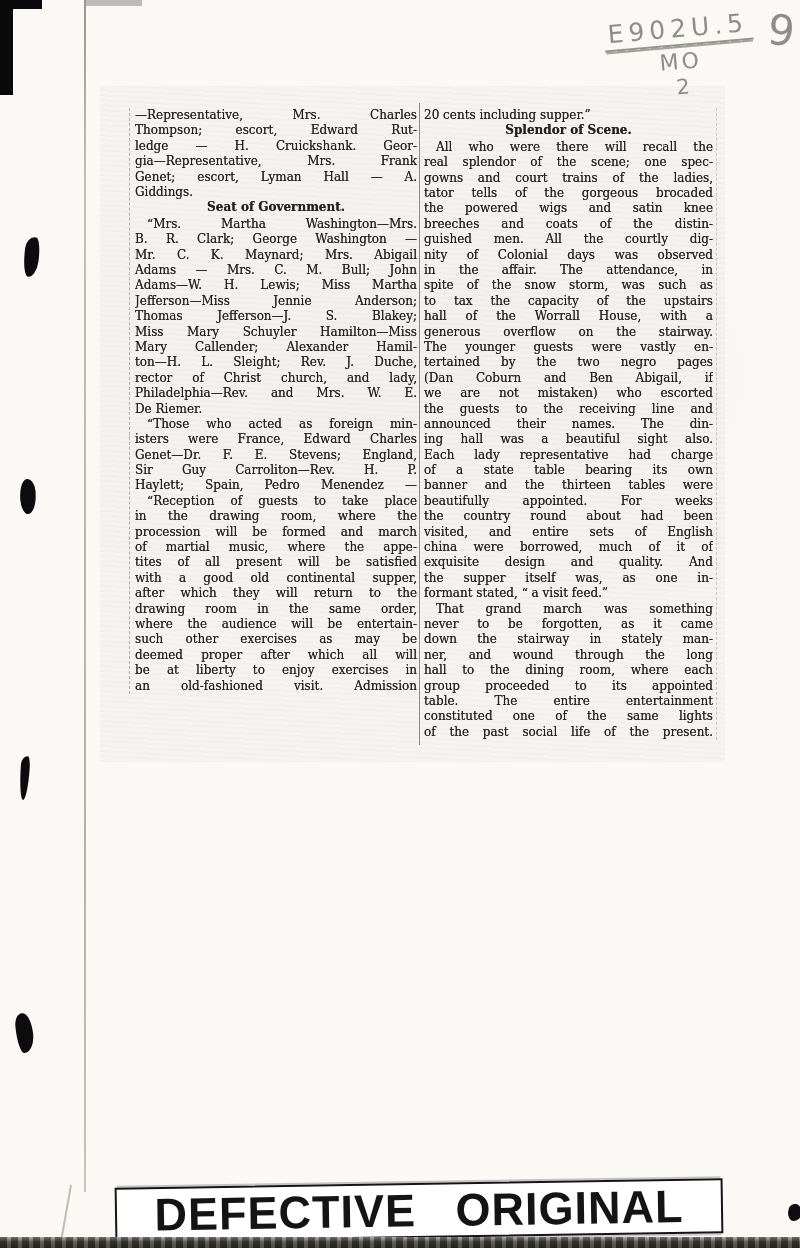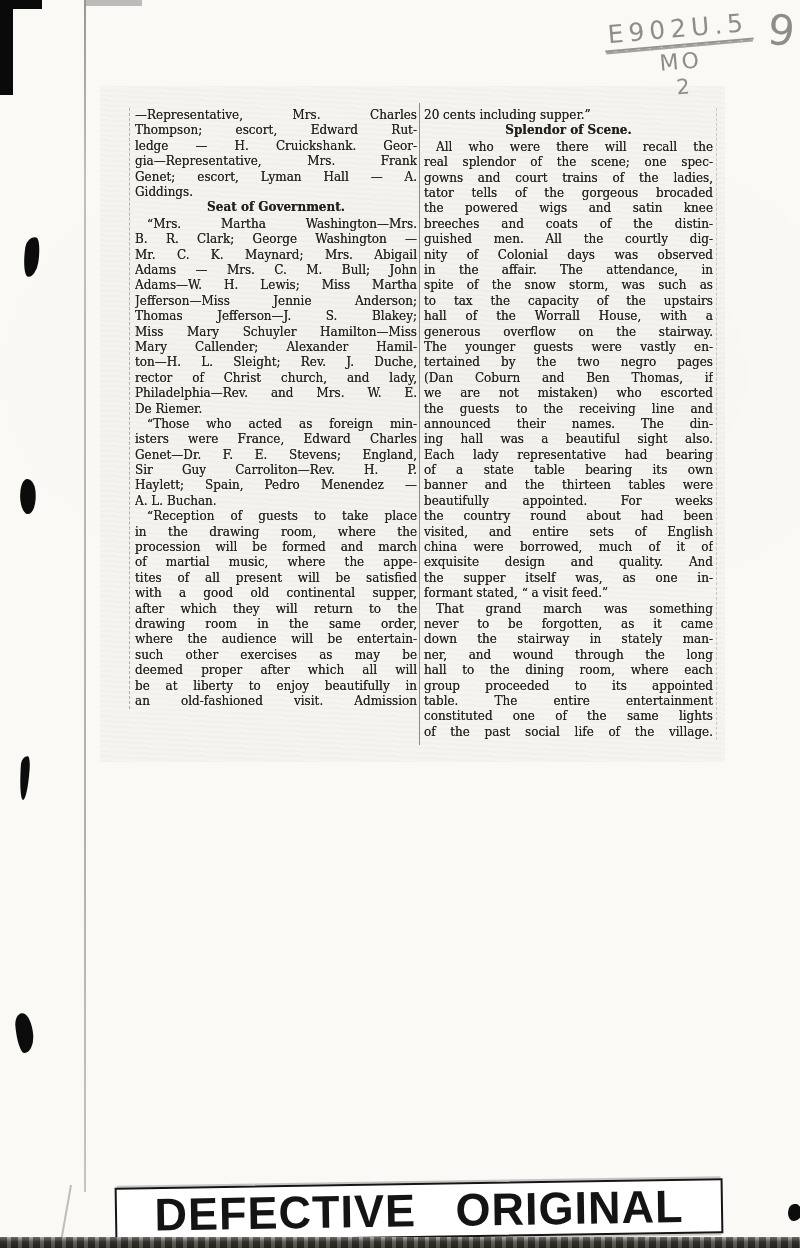--- a/index.html
+++ b/index.html
@@ -107,33 +107,32 @@
         <div class="tl j">Mary Callender; Alexander Hamil-</div>
         <div class="tl j">ton—H. L. Sleight; Rev. J. Duche,</div>
         <div class="tl j">rector of Christ church, and lady,</div>
         <div class="tl j">Philadelphia—Rev. and Mrs. W. E.</div>
         <div class="tl l">De Riemer.</div>
         <div class="tl j"> “Those who acted as foreign min-</div>
         <div class="tl j">isters were France, Edward Charles</div>
         <div class="tl j">Genet—Dr. F. E. Stevens; England,</div>
         <div class="tl j">Sir Guy Carroliton—Rev. H. P.</div>
         <div class="tl j">Haylett; Spain, Pedro Menendez —</div>
-        <div class="tl l">A. L. Buchan.</div>
         <div class="tl j"> “Reception of guests to take place</div>
         <div class="tl j">in the drawing room, where the</div>
         <div class="tl j">procession will be formed and march</div>
         <div class="tl j">of martial music, where the appe-</div>
         <div class="tl j">tites of all present will be satisfied</div>
         <div class="tl j">with a good old continental supper,</div>
         <div class="tl j">after which they will return to the</div>
         <div class="tl j">drawing room in the same order,</div>
         <div class="tl j">where the audience will be entertain-</div>
         <div class="tl j">such other exercises as may be</div>
         <div class="tl j">deemed proper after which all will</div>
-        <div class="tl j">be at liberty to enjoy beautifully in</div>
+        <div class="tl j">be at liberty to enjoy exercises in</div>
         <div class="tl j">an old-fashioned visit. Admission</div>
       </div>
     <div class="col-divider"></div>
     <div class="col col-2">
         <div class="tl l">20 cents including supper.”</div>
         <div class="tl c">Splendor of Scene.</div>
         <div class="tl j"> All who were there will recall the</div>
         <div class="tl j">real splendor of the scene; one spec-</div>
         <div class="tl j">gowns and court trains of the ladies,</div>
         <div class="tl j">tator tells of the gorgeous brocaded</div>
@@ -141,44 +140,44 @@
         <div class="tl j">breeches and coats of the distin-</div>
         <div class="tl j">guished men. All the courtly dig-</div>
         <div class="tl j">nity of Colonial days was observed</div>
         <div class="tl j">in the affair. The attendance, in</div>
         <div class="tl j">spite of the snow storm, was such as</div>
         <div class="tl j">to tax the capacity of the upstairs</div>
         <div class="tl j">hall of the Worrall House, with a</div>
         <div class="tl j">generous overflow on the stairway.</div>
         <div class="tl j">The younger guests were vastly en-</div>
         <div class="tl j">tertained by the two negro pages</div>
-        <div class="tl j">(Dan Coburn and Ben Thomas, if</div>
+        <div class="tl j">(Dan Coburn and Ben Abigail, if</div>
         <div class="tl j">we are not mistaken) who escorted</div>
         <div class="tl j">the guests to the receiving line and</div>
         <div class="tl j">announced their names. The din-</div>
         <div class="tl j">ing hall was a beautiful sight also.</div>
-        <div class="tl j">Each lady representative had bearing</div>
+        <div class="tl j">Each lady representative had charge</div>
         <div class="tl j">of a state table bearing its own</div>
         <div class="tl j">banner and the thirteen tables were</div>
         <div class="tl j">beautifully appointed. For weeks</div>
         <div class="tl j">the country round about had been</div>
         <div class="tl j">visited, and entire sets of English</div>
         <div class="tl j">china were borrowed, much of it of</div>
         <div class="tl j">exquisite design and quality. And</div>
         <div class="tl j">the supper itself was, as one in-</div>
         <div class="tl l">formant stated, “ a visit feed.”</div>
         <div class="tl j"> That grand march was something</div>
         <div class="tl j">never to be forgotten, as it came</div>
         <div class="tl j">down the stairway in stately man-</div>
         <div class="tl j">ner, and wound through the long</div>
         <div class="tl j">hall to the dining room, where each</div>
         <div class="tl j">group proceeded to its appointed</div>
         <div class="tl j">table. The entire entertainment</div>
         <div class="tl j">constituted one of the same lights</div>
-        <div class="tl j">of the past social life of the village.</div>
+        <div class="tl j">of the past social life of the present.</div>
       </div>
   </div>
 
   <div class="stamp">
     <span>DEFECTIVE ORIGINAL</span>
   </div>
 
   <div class="bottom-band"></div>
   <div class="ink-dot"></div>
 

